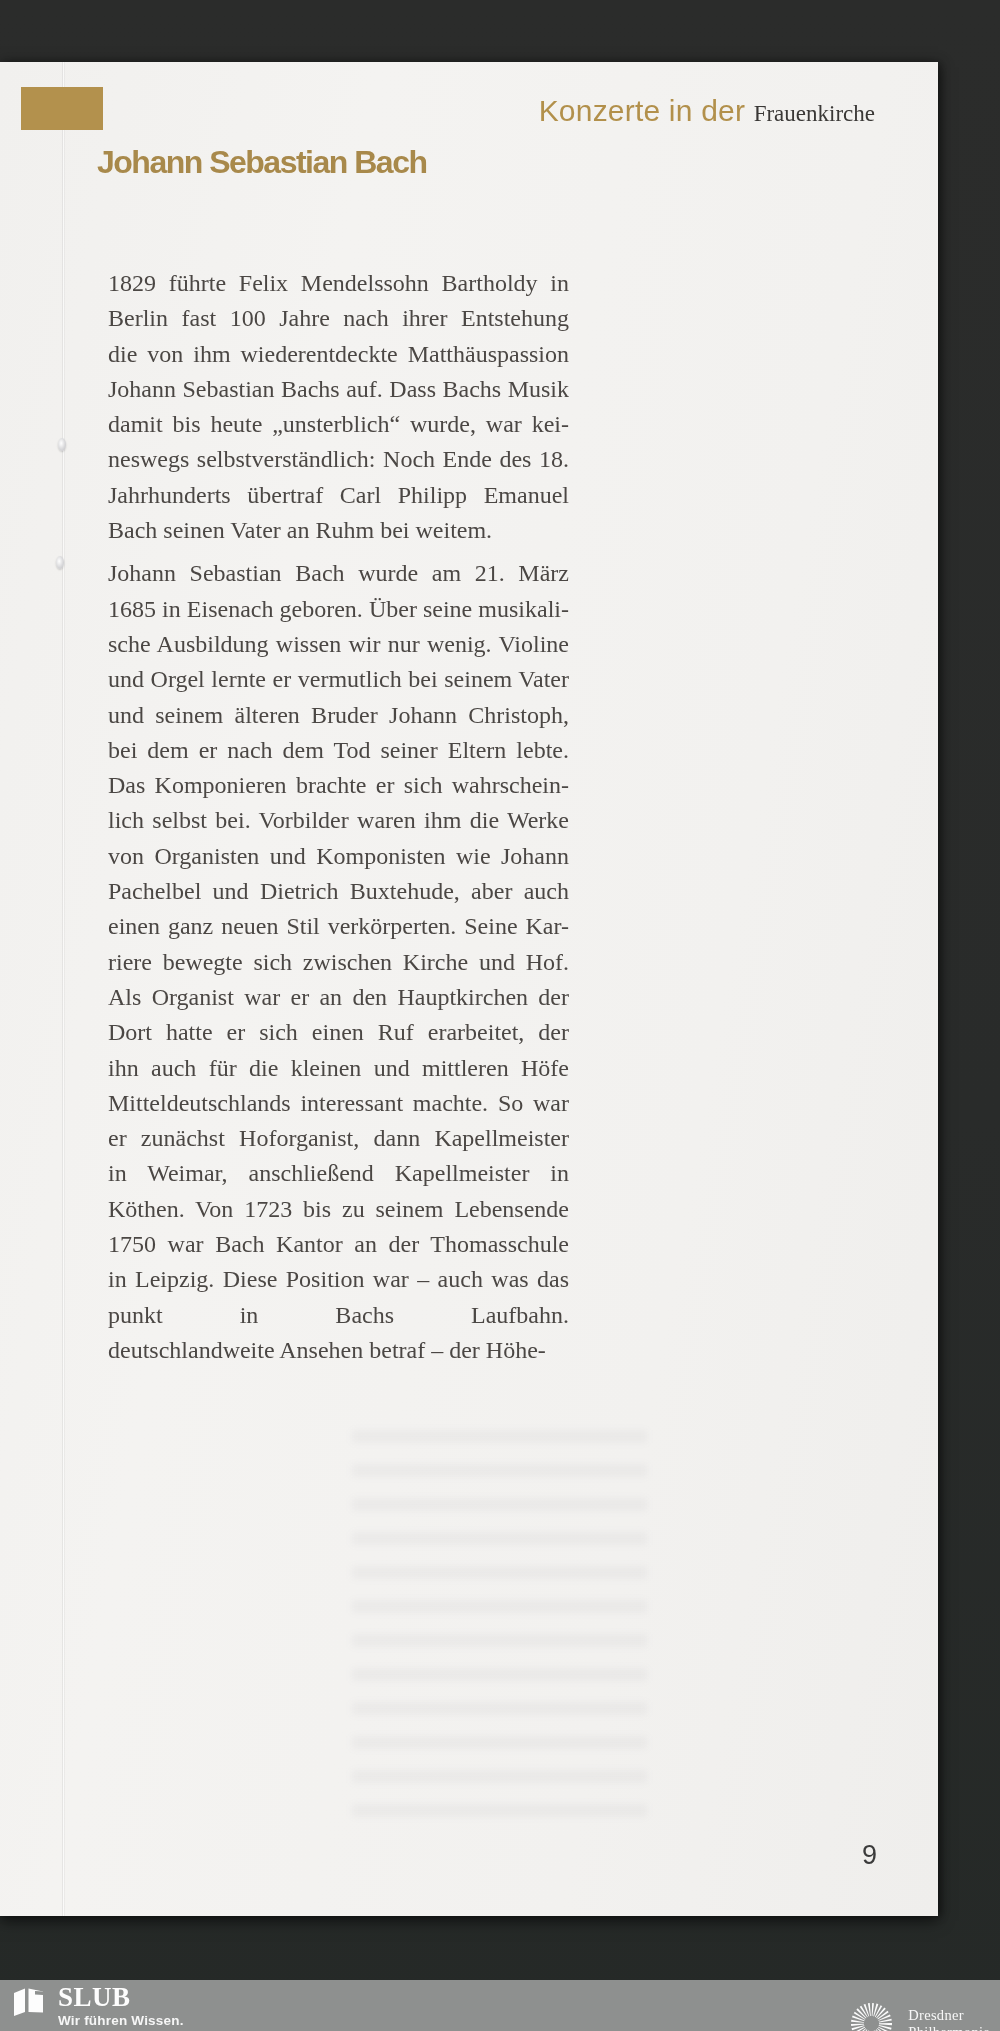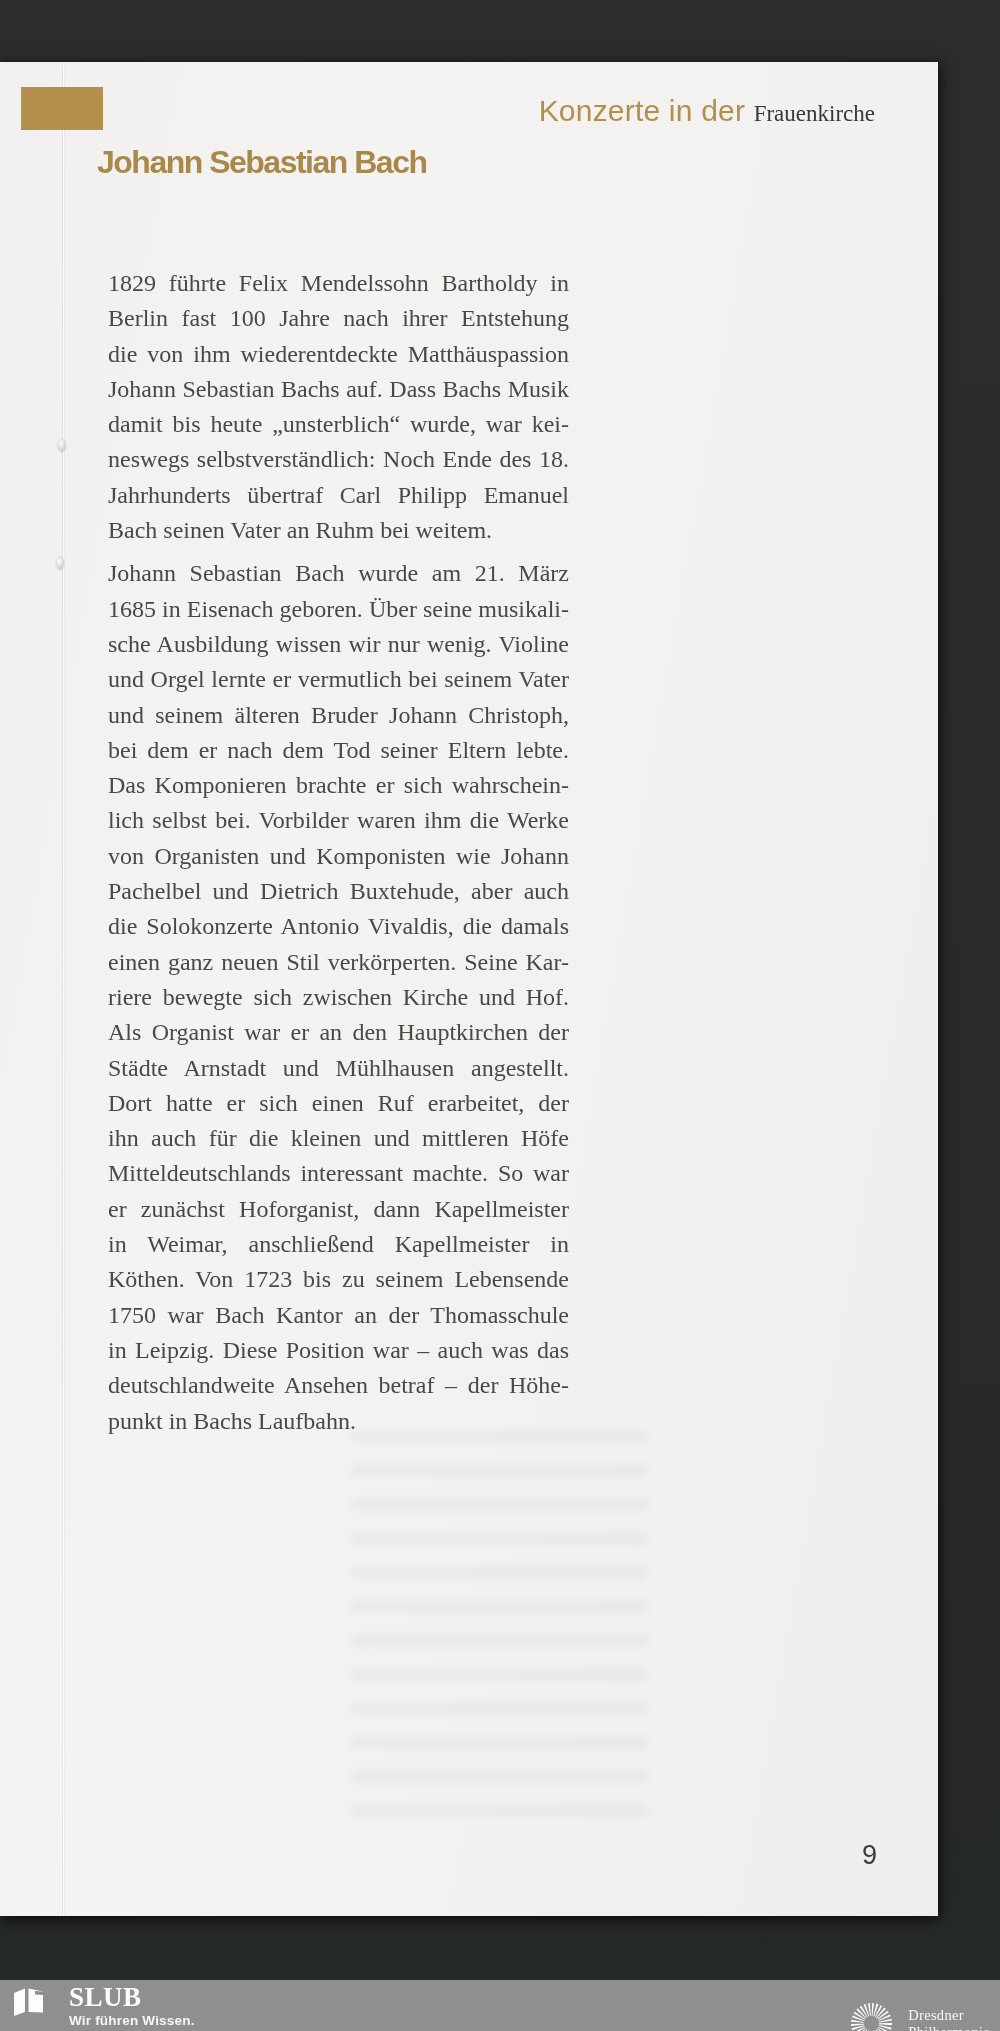--- a/index.html
+++ b/index.html
@@ -63,21 +63,21 @@
     position:absolute;top:1778px;right:61px;
     font-family:"Liberation Sans",sans-serif;font-size:27px;color:#3b3b3b;
   }
   
   .footer-bar{
     position:absolute;left:0;right:0;bottom:0;height:51px;
     background:#8e908f;
   }
   .slub{position:absolute;left:13px;top:4px;display:flex;align-items:flex-start;}
   .slub-icon{width:32px;height:31px;margin-top:2px;}
-  .slub-textcol{margin-left:24px;}
+  .slub-textcol{margin-left:13px;}
   .slub-name{
     font-family:"Liberation Serif",serif;font-weight:bold;
     font-size:27px;line-height:27px;color:#fdfdfd;letter-spacing:0.5px;
   }
   .slub-tagline{
     font-family:"Liberation Sans",sans-serif;font-weight:bold;
     font-size:13.5px;color:#f6f6f6;margin-top:2px;letter-spacing:0.2px;
   }
   .philharmonie{position:absolute;right:10px;top:21px;display:flex;align-items:center;}
   .phil-logo{width:45px;height:45px;margin-right:14px;}
@@ -119,35 +119,33 @@
           <div class="line">Johann Sebastian Bach wurde am 21. März</div>
           <div class="line">1685 in Eisenach geboren. Über seine musikali-</div>
           <div class="line">sche Ausbildung wissen wir nur wenig. Violine</div>
           <div class="line">und Orgel lernte er vermutlich bei seinem Vater</div>
           <div class="line">und seinem älteren Bruder Johann Christoph,</div>
           <div class="line">bei dem er nach dem Tod seiner Eltern lebte.</div>
           <div class="line">Das Komponieren brachte er sich wahrschein-</div>
           <div class="line">lich selbst bei. Vorbilder waren ihm die Werke</div>
           <div class="line">von Organisten und Komponisten wie Johann</div>
           <div class="line">Pachelbel und Dietrich Buxtehude, aber auch</div>
-          <div class="line">die Solokonzerte Antonio Vivaldis, die damals</div>
           <div class="line">einen ganz neuen Stil verkörperten. Seine Kar-</div>
           <div class="line">riere bewegte sich zwischen Kirche und Hof.</div>
           <div class="line">Als Organist war er an den Hauptkirchen der</div>
-          <div class="line">Städte Arnstadt und Mühlhausen angestellt.</div>
           <div class="line">Dort hatte er sich einen Ruf erarbeitet, der</div>
           <div class="line">ihn auch für die kleinen und mittleren Höfe</div>
           <div class="line">Mitteldeutschlands interessant machte. So war</div>
           <div class="line">er zunächst Hoforganist, dann Kapellmeister</div>
           <div class="line">in Weimar, anschließend Kapellmeister in</div>
           <div class="line">Köthen. Von 1723 bis zu seinem Lebensende</div>
           <div class="line">1750 war Bach Kantor an der Thomasschule</div>
           <div class="line">in Leipzig. Diese Position war – auch was das</div>
+          <div class="line">punkt in Bachs Laufbahn.</div>
           <div class="line">deutschlandweite Ansehen betraf – der Höhe-</div>
-          <div class="line">punkt in Bachs Laufbahn.</div>
         </div>
       </div>
 
     <div class="ghost-bleed"></div>
 
     <div class="page-number">9</div>
   </div>
 
   <div class="footer-bar">
 

